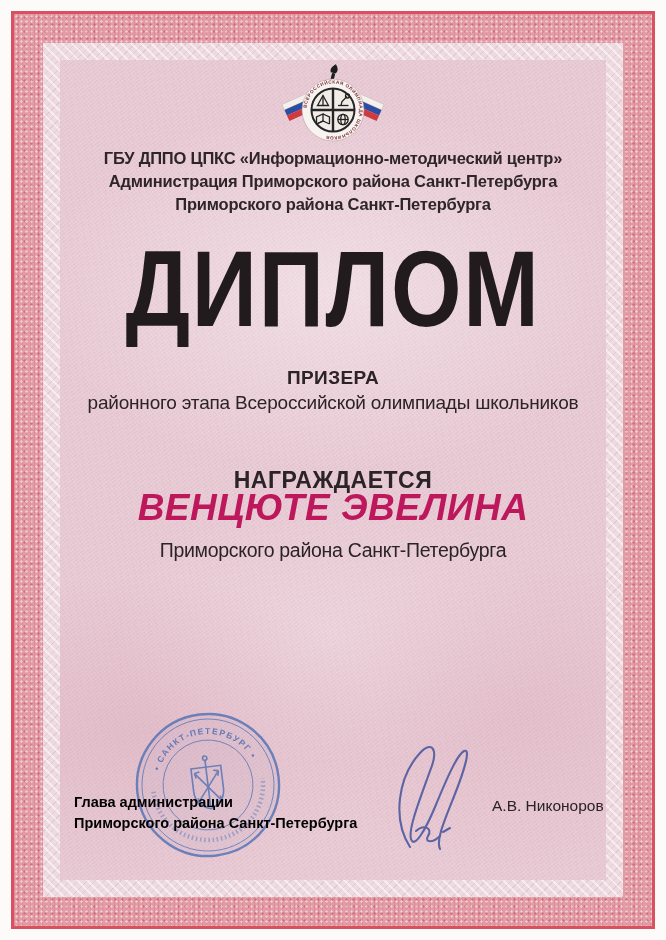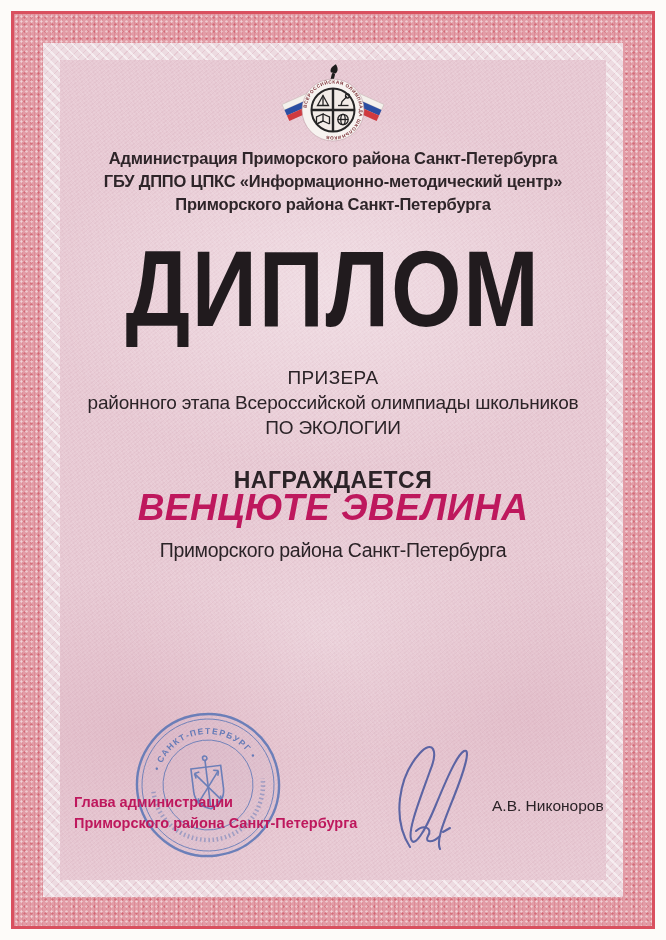--- a/index.html
+++ b/index.html
@@ -38,27 +38,27 @@
   }
   .layer{position:absolute;inset:0;}
   .centered{position:absolute;left:0;right:0;text-align:center;}
   
   .org{top:147px;font-size:16.5px;font-weight:700;line-height:23px;letter-spacing:-.2px;color:#2e2529;}
   .title{
     top:234px;font-size:108px;font-weight:700;letter-spacing:2px;line-height:110px;
     transform:scale(.84,1);transform-origin:50% 50%;color:#211b1e;white-space:nowrap;
   }
   .award{top:365px;font-size:19px;line-height:25px;letter-spacing:-.2px;}
-  .award .grade{font-weight:400;letter-spacing:.4px;}
+  .award .grade{font-weight:700;letter-spacing:.4px;}
   .awarded-label{top:457px;font-size:23px;font-weight:700;letter-spacing:.5px;margin-top:10px;}
   .recipient-name{top:487px;font-size:37px;font-weight:700;font-style:italic;letter-spacing:.5px;color:#be185d;}
   .recipient-desc{top:537px;font-size:19.5px;line-height:26px;letter-spacing:-.3px;}
   .official{
     position:absolute;left:74px;top:792px;font-size:14.5px;font-weight:700;line-height:21px;
-    text-align:left;z-index:3;color:#be185d;
+    text-align:left;z-index:3;color:#000000;
   }
   .official-name{position:absolute;left:492px;top:797px;font-size:15.5px;z-index:3;}
   .season{top:862px;font-size:16.5px;font-weight:700;letter-spacing:.3px;}
   .logo{position:absolute;left:271px;top:56px;z-index:2;}
   .stamp{position:absolute;left:133px;top:710px;z-index:1;transform:rotate(-7deg);}
   .signature{position:absolute;left:380px;top:733px;z-index:2;}
 </style>
 </head>
 <body>
 
@@ -117,31 +117,30 @@
         </g>
         <g>
           <circle cx="72" cy="63.5" r="5.2"></circle>
           <ellipse cx="72" cy="63.5" rx="2.2" ry="5.2"></ellipse>
           <line x1="66.8" y1="63.5" x2="77.2" y2="63.5"></line>
         </g>
       </g>
     </svg>
 
     <div class="centered org">
+      <div>ГБУ ДППО ЦПКС «Информационно-методический центр»</div>
       <div>Администрация Приморского района Санкт-Петербурга</div>
-      <div>ГБУ ДППО ЦПКС «Информационно-методический центр»</div>
       <div>Приморского района Санкт-Петербурга</div>
     </div>
 
     <div class="centered title">ДИПЛОМ</div>
 
     <div class="centered award">
       <div class="grade">ПРИЗЕРА</div>
       <div>районного этапа Всероссийской олимпиады школьников</div>
-      <div>ПО ЭКОЛОГИИ</div>
     </div>
 
     <div class="centered awarded-label">НАГРАЖДАЕТСЯ</div>
     <div class="centered recipient-name">ВЕНЦЮТЕ ЭВЕЛИНА</div>
     <div class="centered recipient-desc">
       <div>Приморского района Санкт-Петербурга</div>
     </div>
 
     <svg class="stamp" width="150" height="150" viewBox="0 0 150 150">
       <g stroke="#4a6cb3" fill="none" opacity="0.78">

